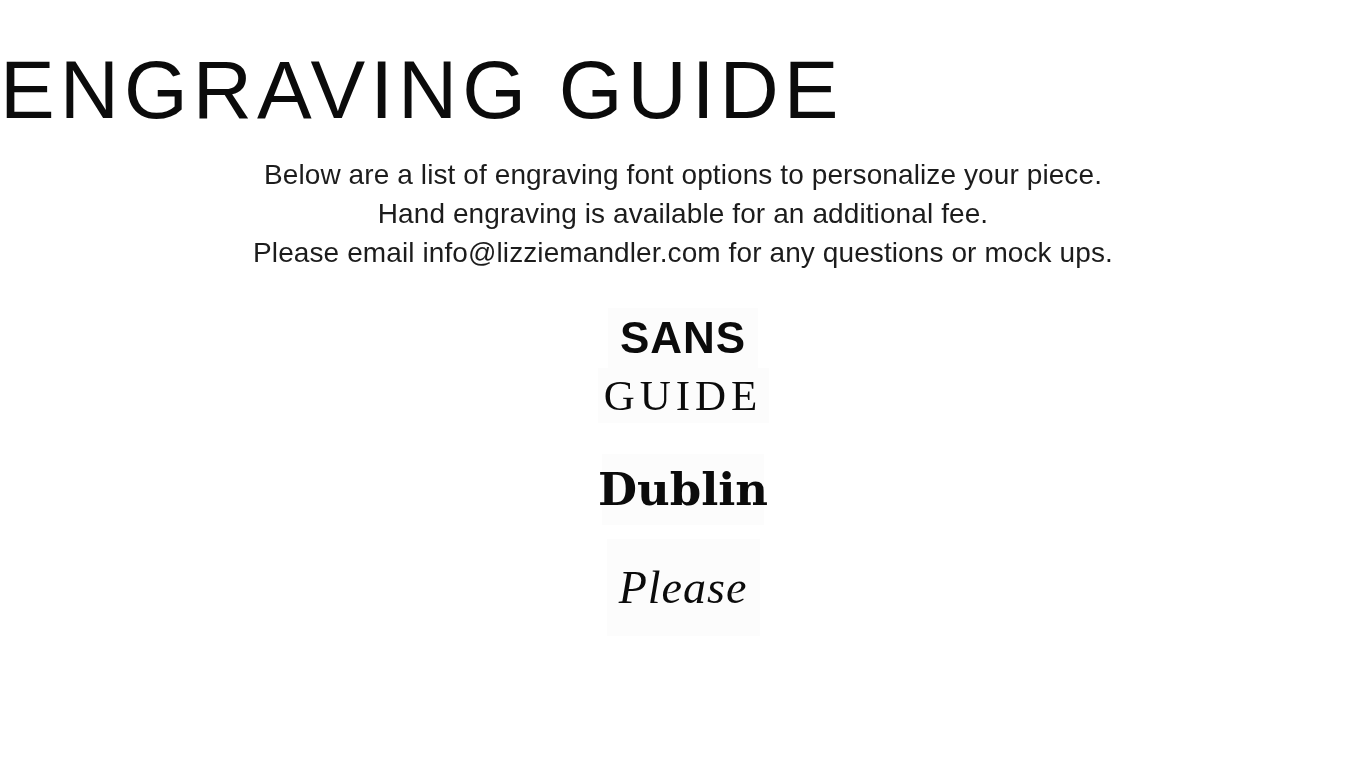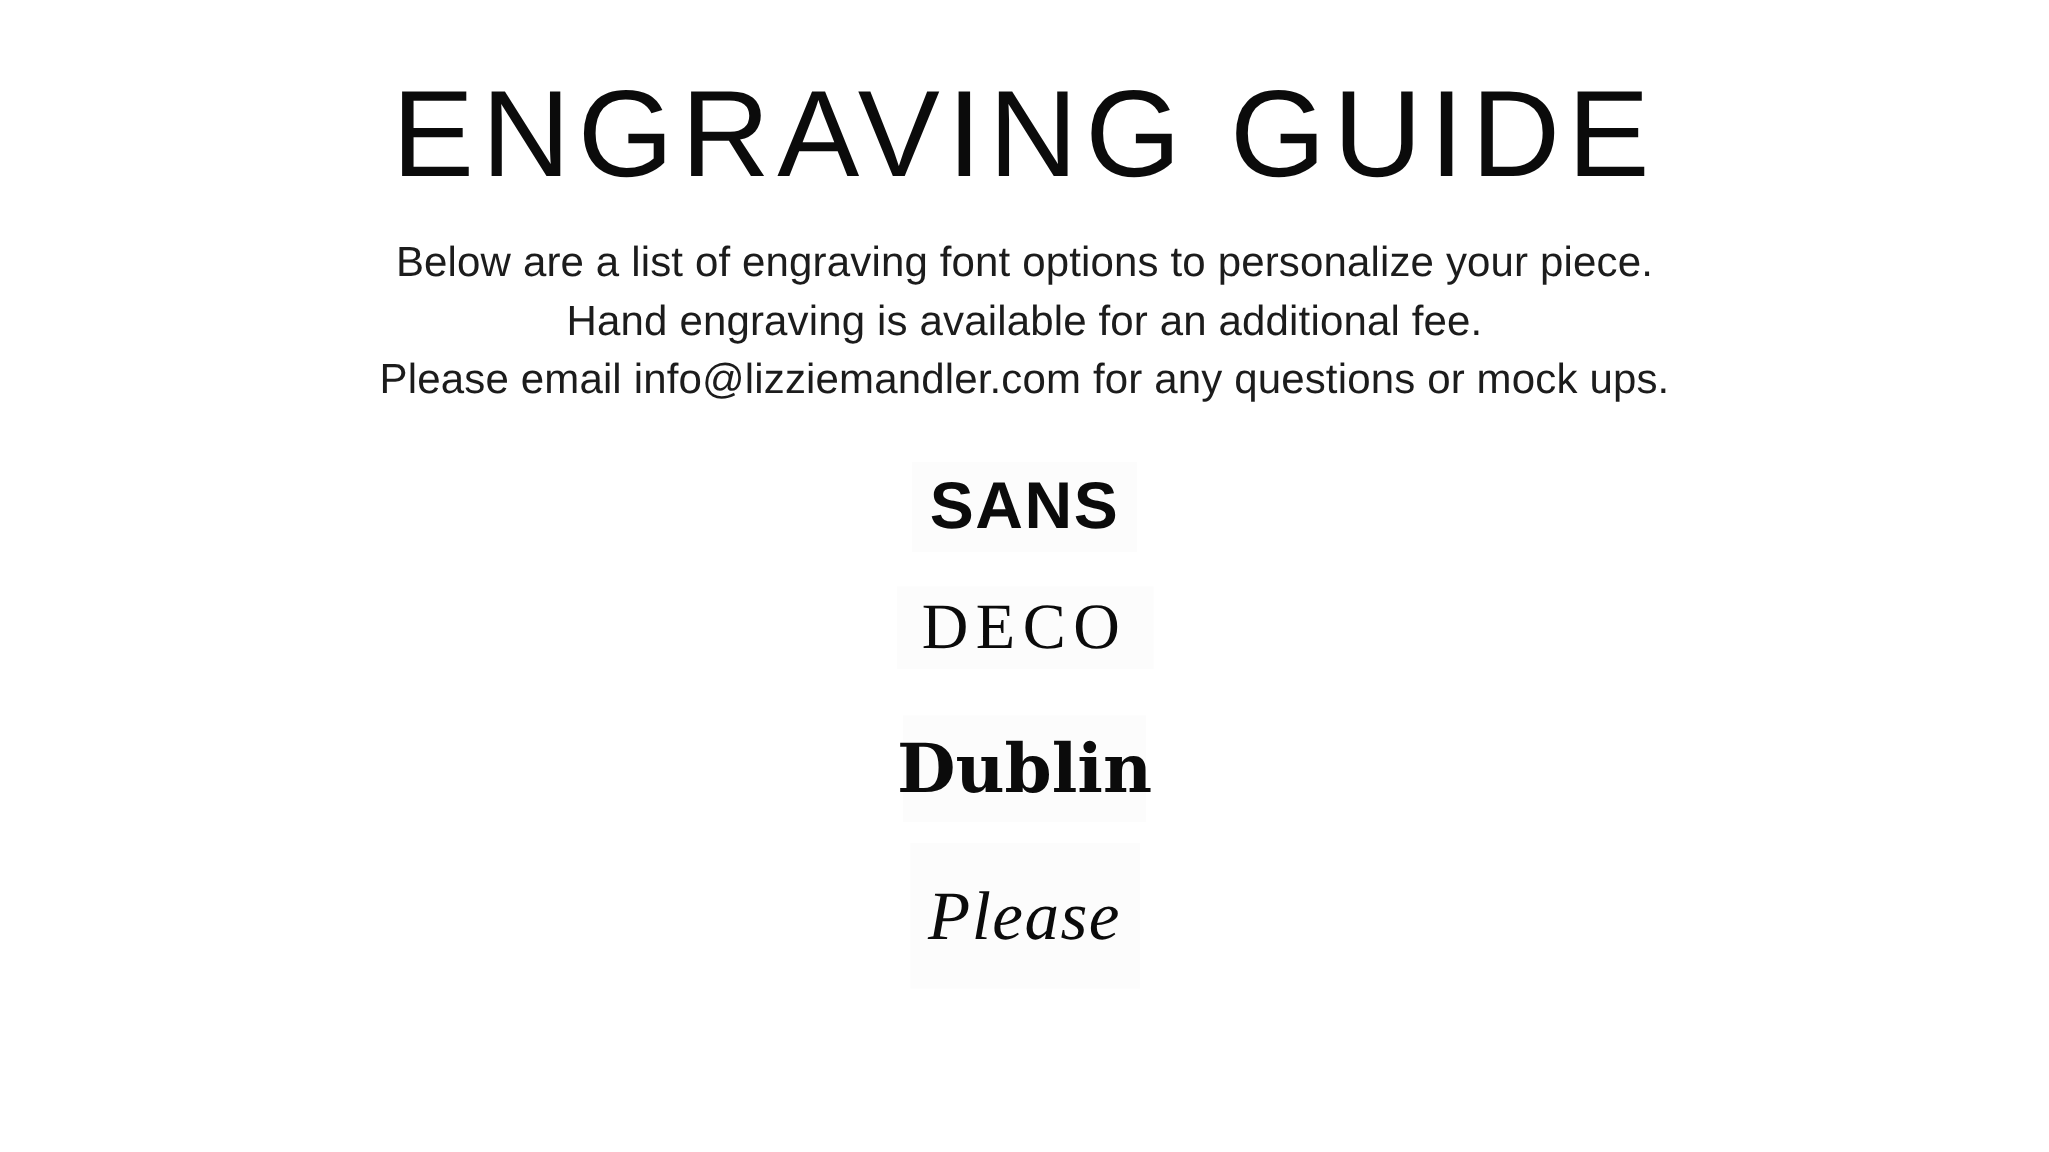--- a/index.html
+++ b/index.html
@@ -12,21 +12,20 @@
     background: #ffffff;
     overflow: hidden;
     font-family: "Liberation Sans", sans-serif;
     color: #111111;
   }
   .page {
     width: 1366px;
     height: 536px;
     display: flex;
     flex-direction: column;
-    align-items: center;
   }
   .page-title {
     margin: 46px 0 0 0;
     font-family: "Liberation Sans", sans-serif;
     font-weight: 300;
     font-size: 82px;
     line-height: 1.08;
     letter-spacing: 5px;
     color: #0b0b0b;
     text-transform: uppercase;
@@ -51,21 +50,20 @@
     display: flex;
     align-items: center;
     justify-content: center;
     background: #fcfcfc;
     color: #0b0b0b;
     white-space: nowrap;
   }
   .sample-sans {
     width: 150px;
     height: 60px;
-    margin-bottom: 23px;
     font-family: "Liberation Sans", sans-serif;
     font-weight: 700;
     font-size: 44px;
     letter-spacing: 1px;
   }
   .sample-serif {
     width: 156px;
     height: 68px;
     margin-bottom: 20px;
     font-family: "Liberation Serif", serif;
@@ -115,21 +113,21 @@
   </p>
 
   <div class="samples">
 
     <div class="sample-tile sample-sans">
       <span>SANS</span>
     </div>
 
 
     <div class="sample-tile sample-deco">
-      <span>DECO</span>
+      <span>GUIDE</span>
     </div>
 
     <div class="sample-tile sample-dublin">
       <span>Dublin</span>
     </div>
 
     <div class="sample-tile sample-script">
       <span>Please</span>
     </div>
 

